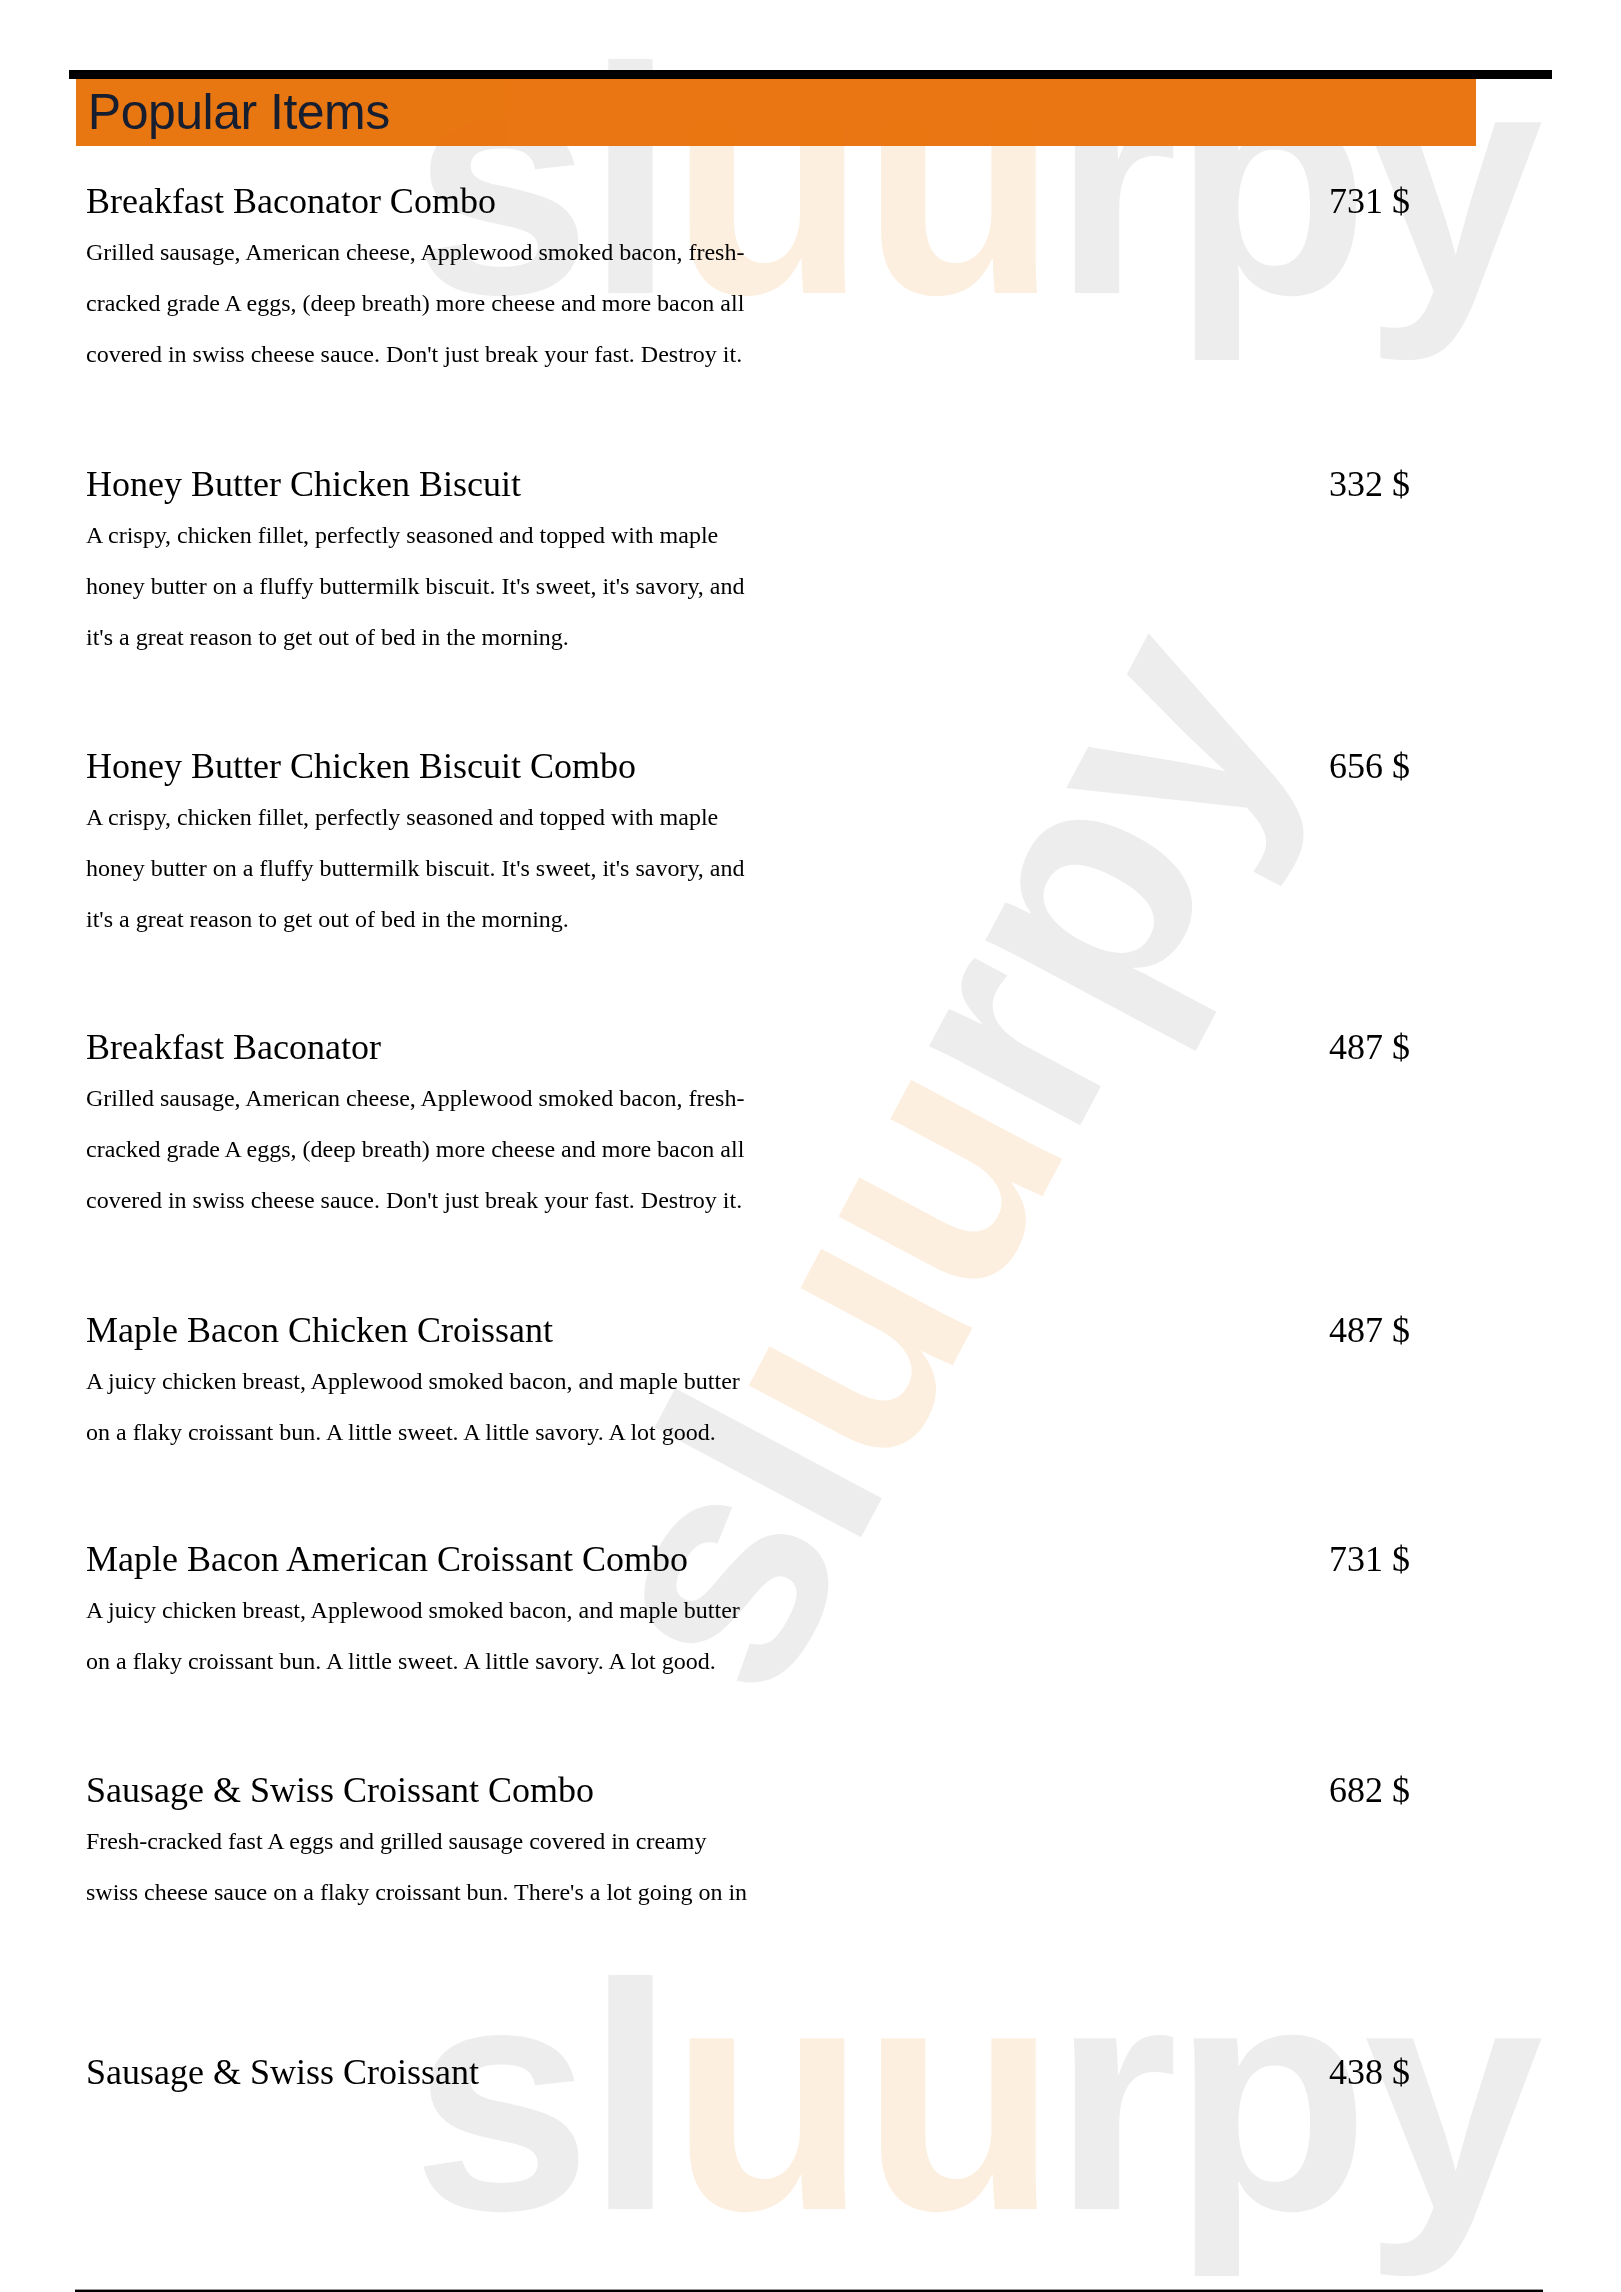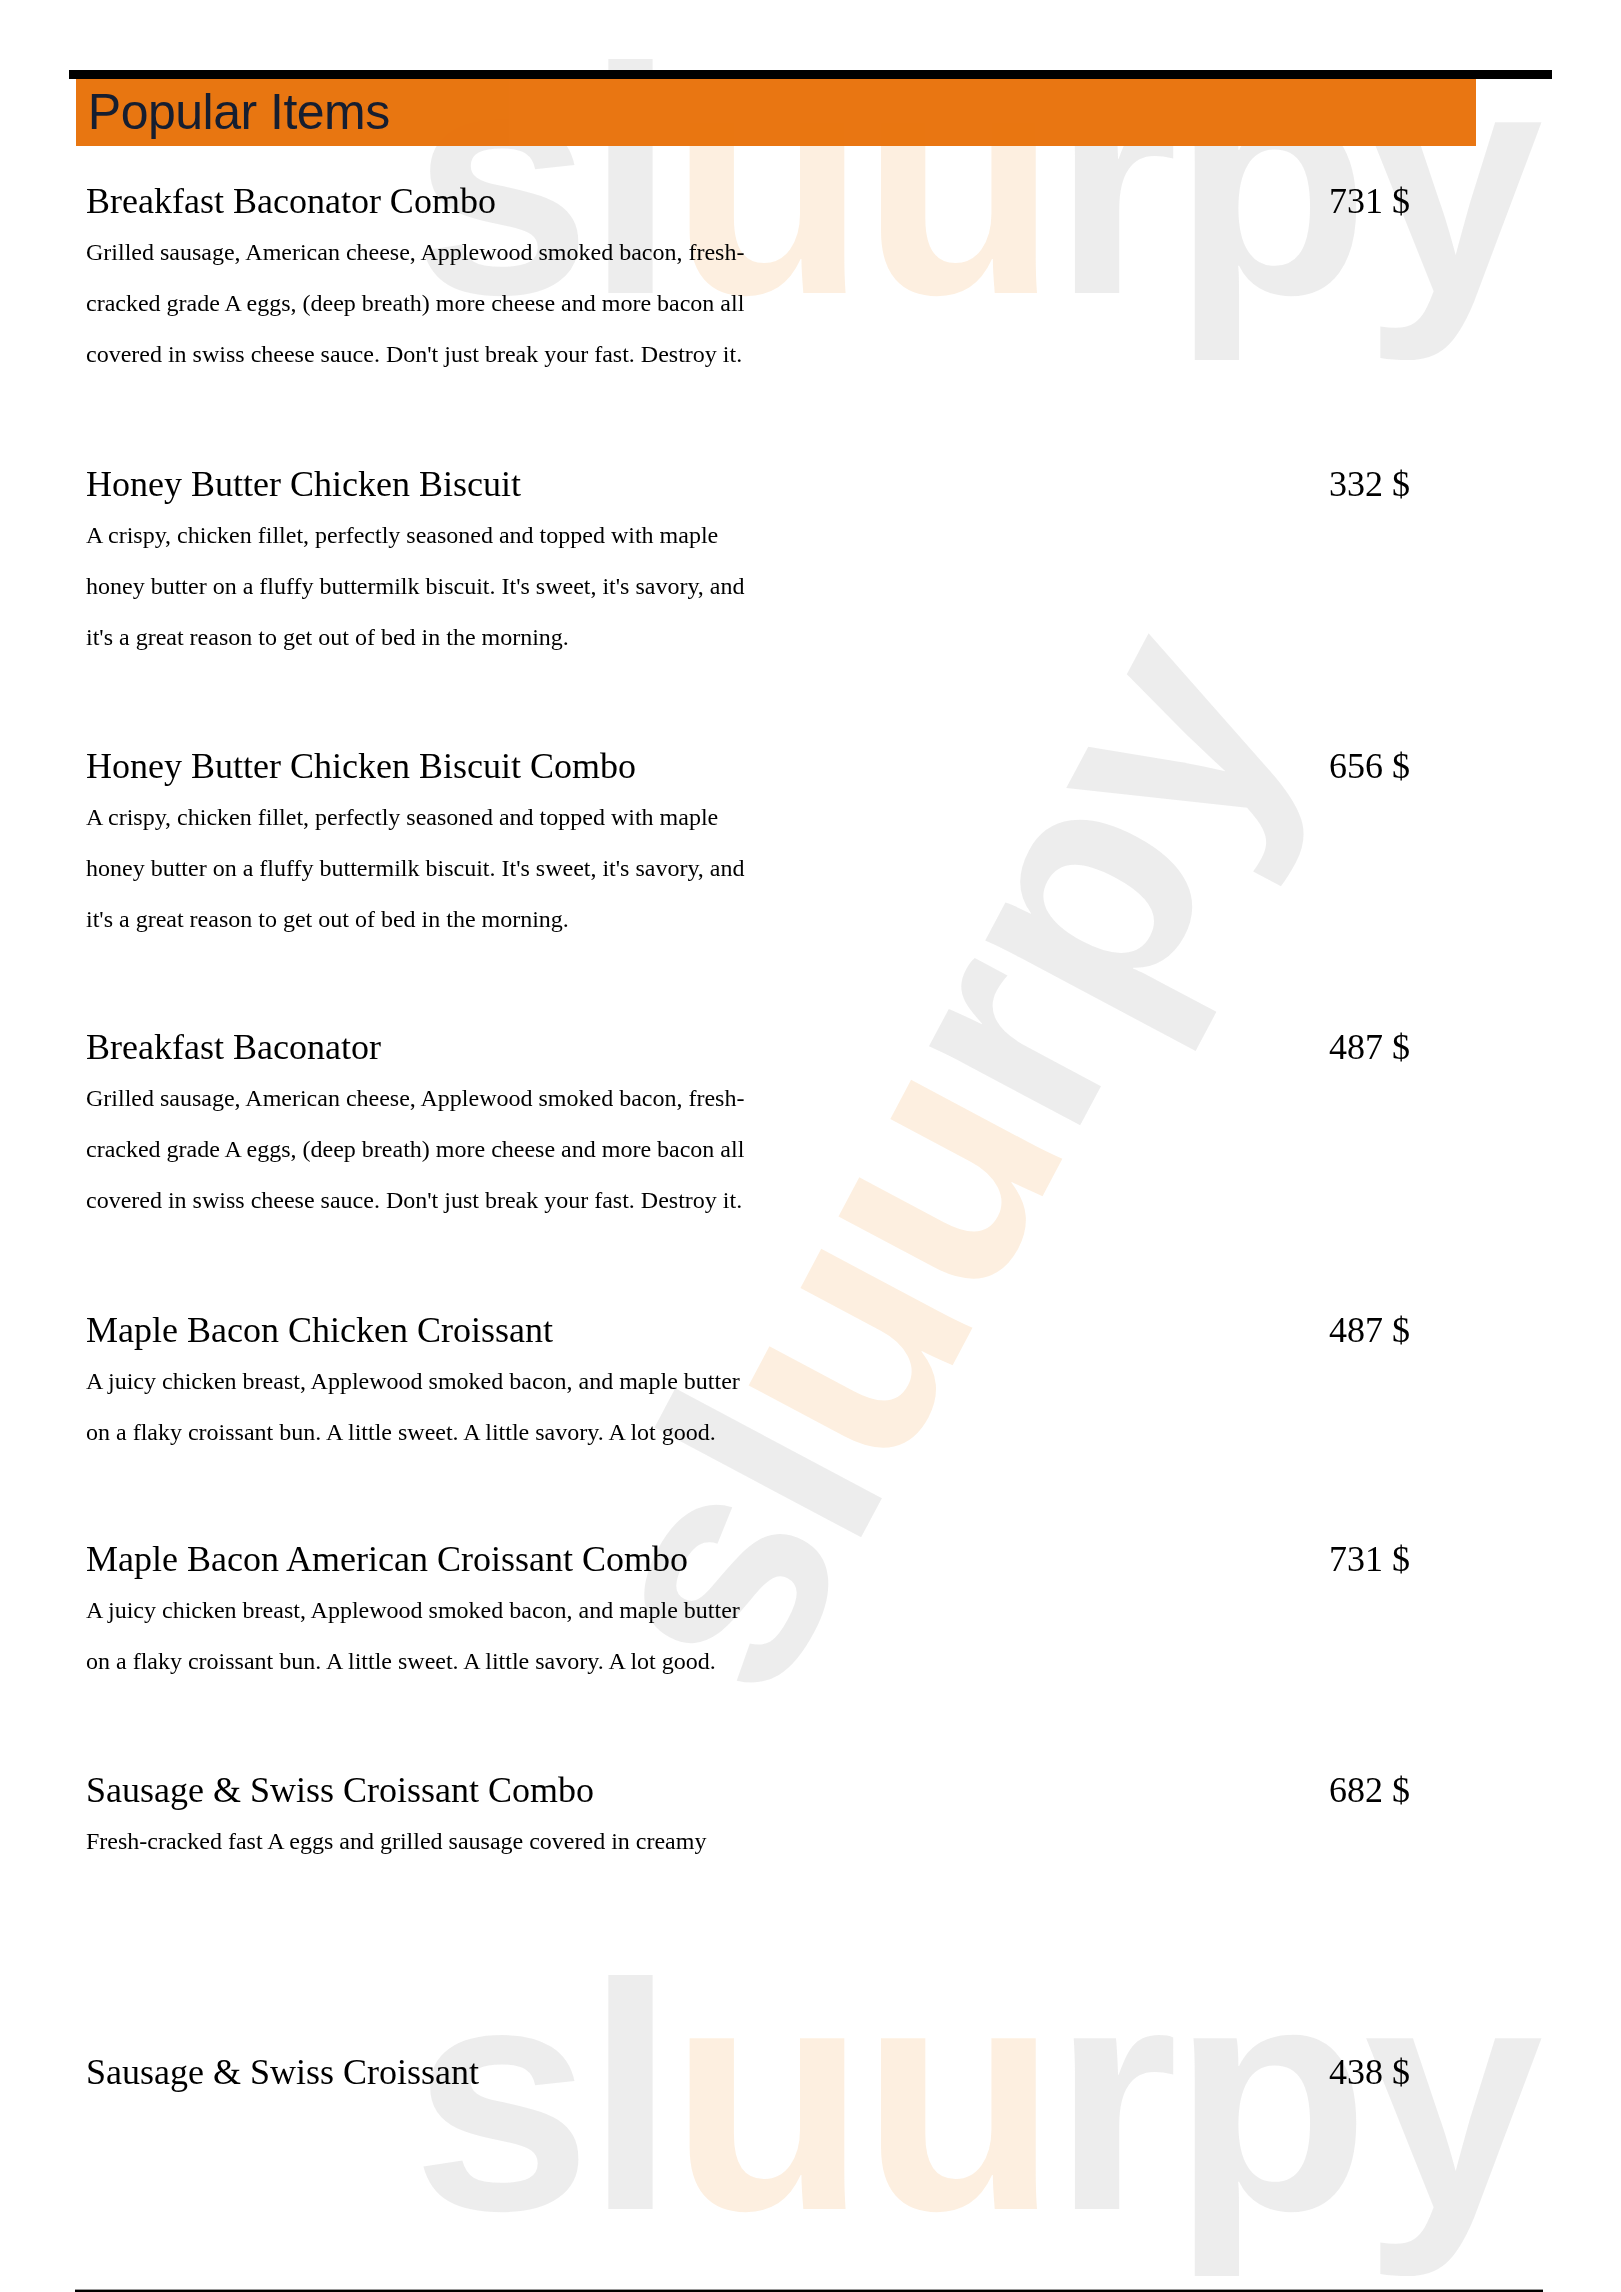--- a/index.html
+++ b/index.html
@@ -191,20 +191,21 @@
       <span>A juicy chicken breast, Applewood smoked bacon, and maple butter</span>
       <span>on a flaky croissant bun. A little sweet. A little savory. A lot good.</span>
     </div>
   </div>
 
   <div class="item" style="top:1765px;">
     <div class="item-name">Sausage &amp; Swiss Croissant Combo</div>
     <div class="item-price">682 $</div>
     <div class="item-desc">
       <span>Fresh-cracked fast A eggs and grilled sausage covered in creamy</span>
+      <span>swiss cheese sauce on a flaky croissant bun. There's a lot going on in</span>
     </div>
   </div>
 
   <div class="item" style="top:2047px;">
     <div class="item-name">Sausage &amp; Swiss Croissant</div>
     <div class="item-price">438 $</div>
   </div>
 
 </div>
 

